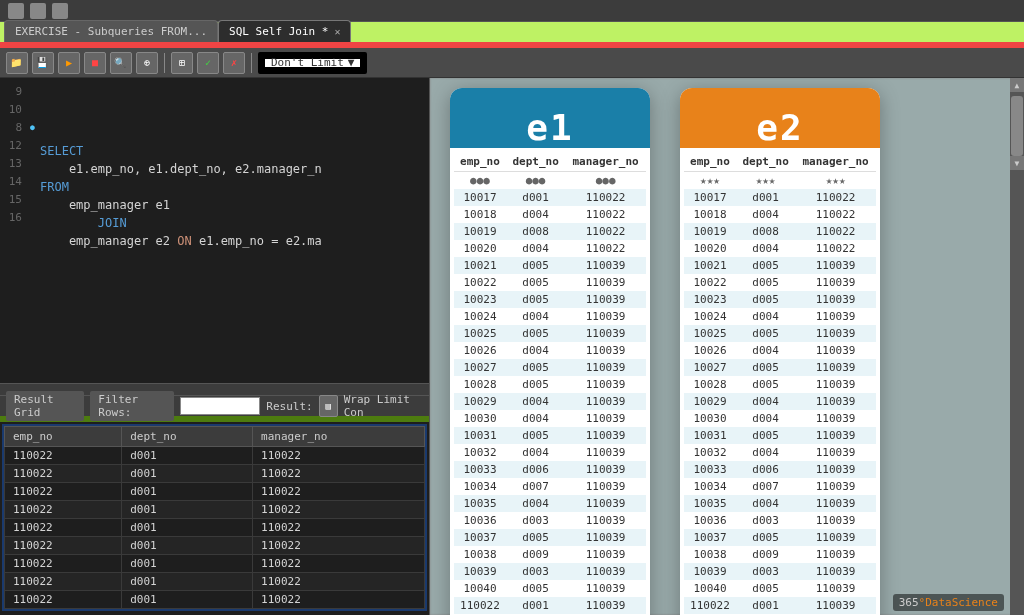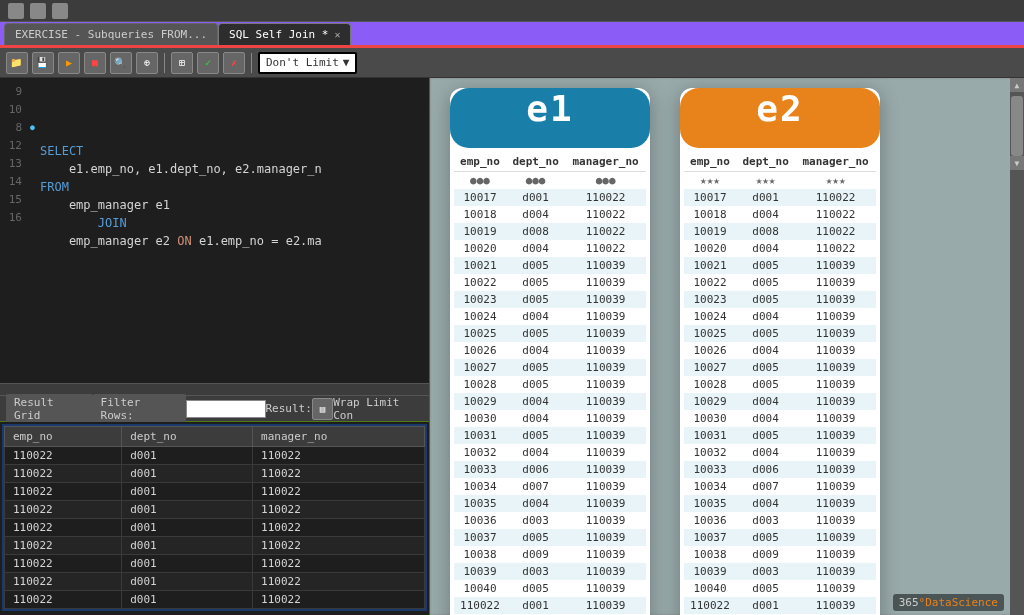--- a/index.html
+++ b/index.html
@@ -24,26 +24,26 @@
     }
     .top-bar-icon {
       width: 16px; height: 16px;
       background: #888;
       border-radius: 2px;
       display: inline-block;
     }
 
     
     .tab-bar {
-      background: #8b5cf6;
+      background: #bef264;
       height: 26px;
       display: flex;
       align-items: flex-end;
       padding: 0 4px;
-      border-bottom: 3px solid #ef4444;
+      border-bottom: 6px solid #ef4444;
     }
     .tab {
       height: 22px;
       padding: 0 10px;
       display: flex;
       align-items: center;
       gap: 6px;
       font-size: 11px;
       color: #ccc;
       background: #555;
@@ -86,21 +86,21 @@
       color: #fff;
     }
     .toolbar-separator {
       width: 1px;
       height: 20px;
       background: #888;
       margin: 0 2px;
     }
     .toolbar-dropdown {
       background: #fff;
-      border: 2px solid #000000;
+      border: 7px solid #000000;
       border-radius: 2px;
       padding: 2px 6px;
       font-size: 11px;
       color: #333;
       height: 22px;
       display: flex;
       align-items: center;
       gap: 4px;
       cursor: pointer;
     }
@@ -171,21 +171,22 @@
       flex-direction: column;
       background: #2d2d2d;
       border-top: 1px solid #555;
     }
     .result-toolbar {
       height: 26px;
       background: #3c3c3c;
       display: flex;
       align-items: center;
       padding: 0 6px;
-      border-bottom: 1px solid #4d7c0f;
+      gap: 6px;
+      border-bottom: 6px solid #4d7c0f;
     }
     .result-tab {
       font-size: 11px;
       color: #ccc;
       padding: 2px 8px;
       background: #555;
       border-radius: 2px;
       cursor: pointer;
     }
     .result-table-container {
@@ -244,27 +245,26 @@
       position: absolute;
       background: white;
       border-radius: 12px;
       box-shadow: 0 4px 20px rgba(0,0,0,0.3);
       overflow: hidden;
       width: 200px;
     }
     .e-card-header {
       display: flex;
       justify-content: center;
-      align-items: flex-start;
+      align-items: flex-end;
       height: 60px;
       font-size: 36px;
       font-weight: bold;
       color: white;
       letter-spacing: 2px;
-      border-radius: 19px;
     }
     .e1-header { background: #1a7fa8; }
     .e2-header { background: #e8821a; }
 
     .e-card-body {
       padding: 4px;
     }
     .e-data-table {
       width: 100%;
       border-collapse: collapse;

